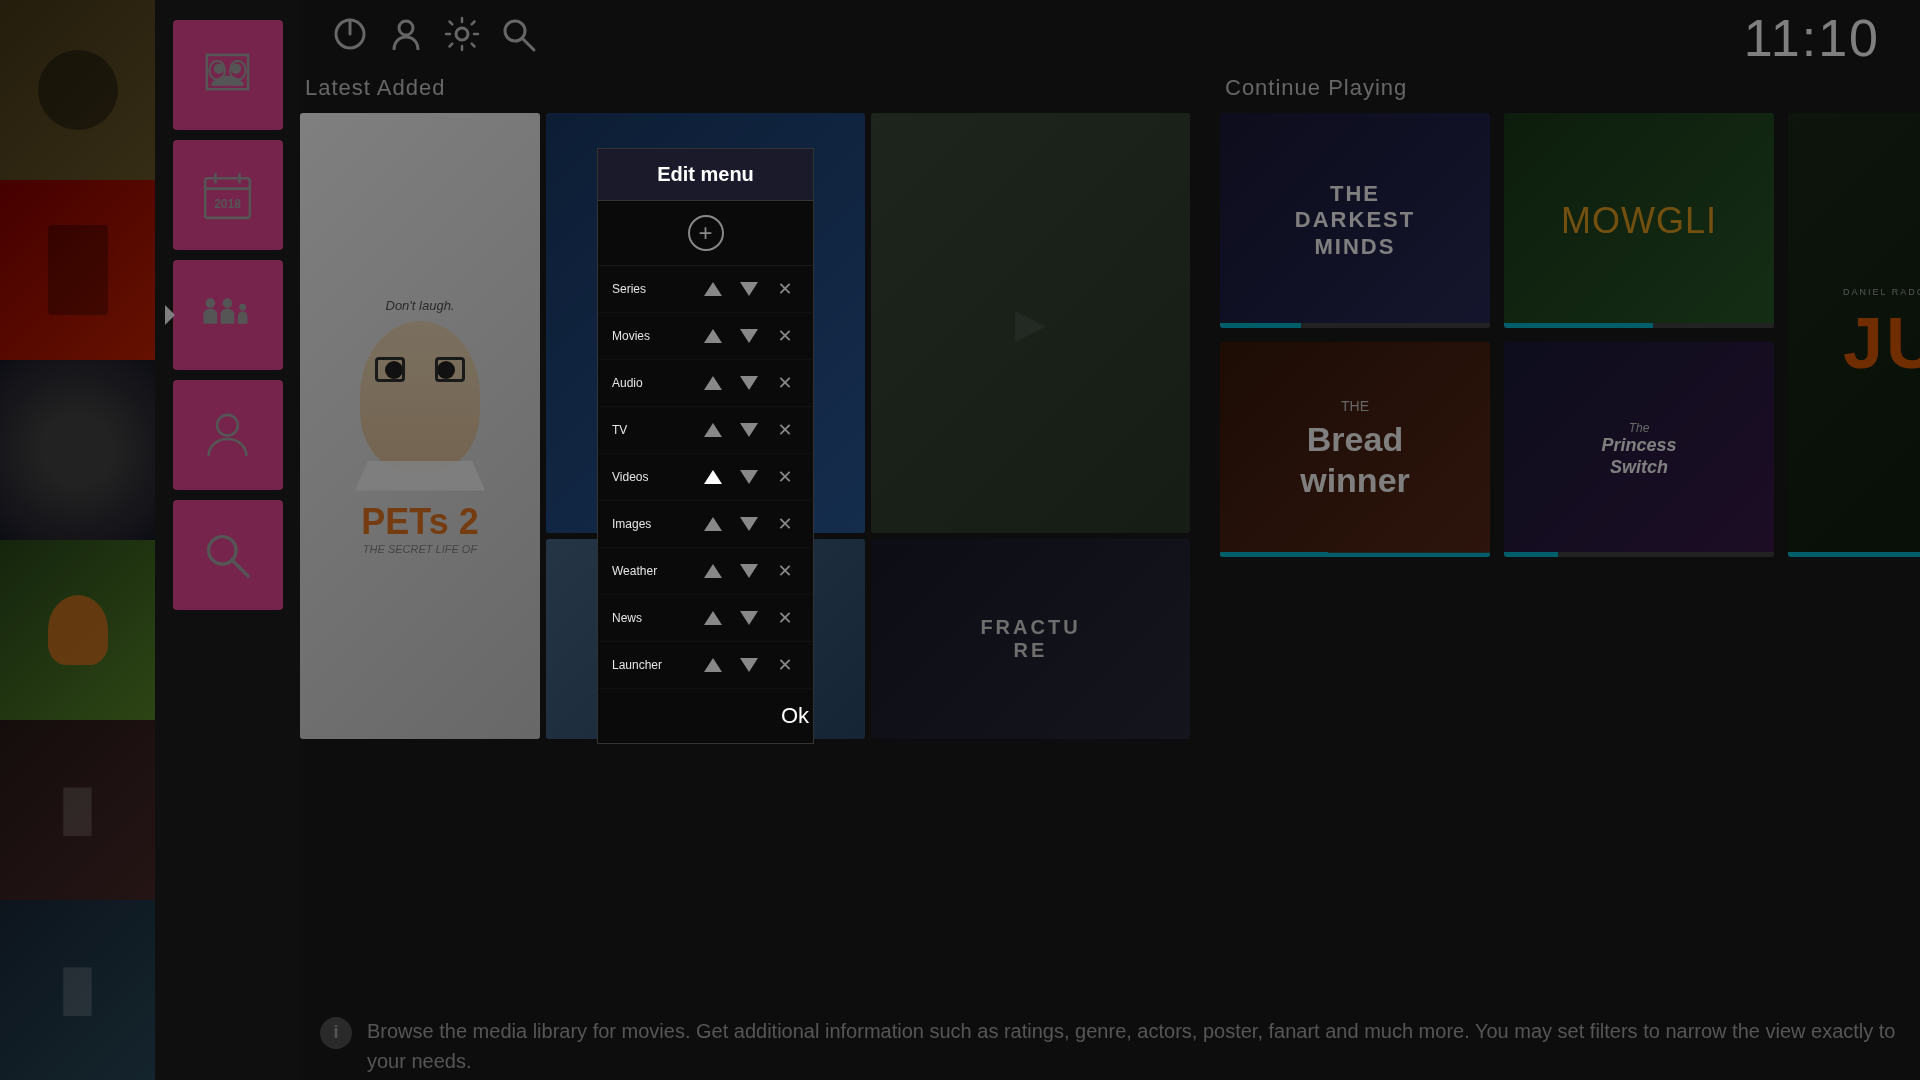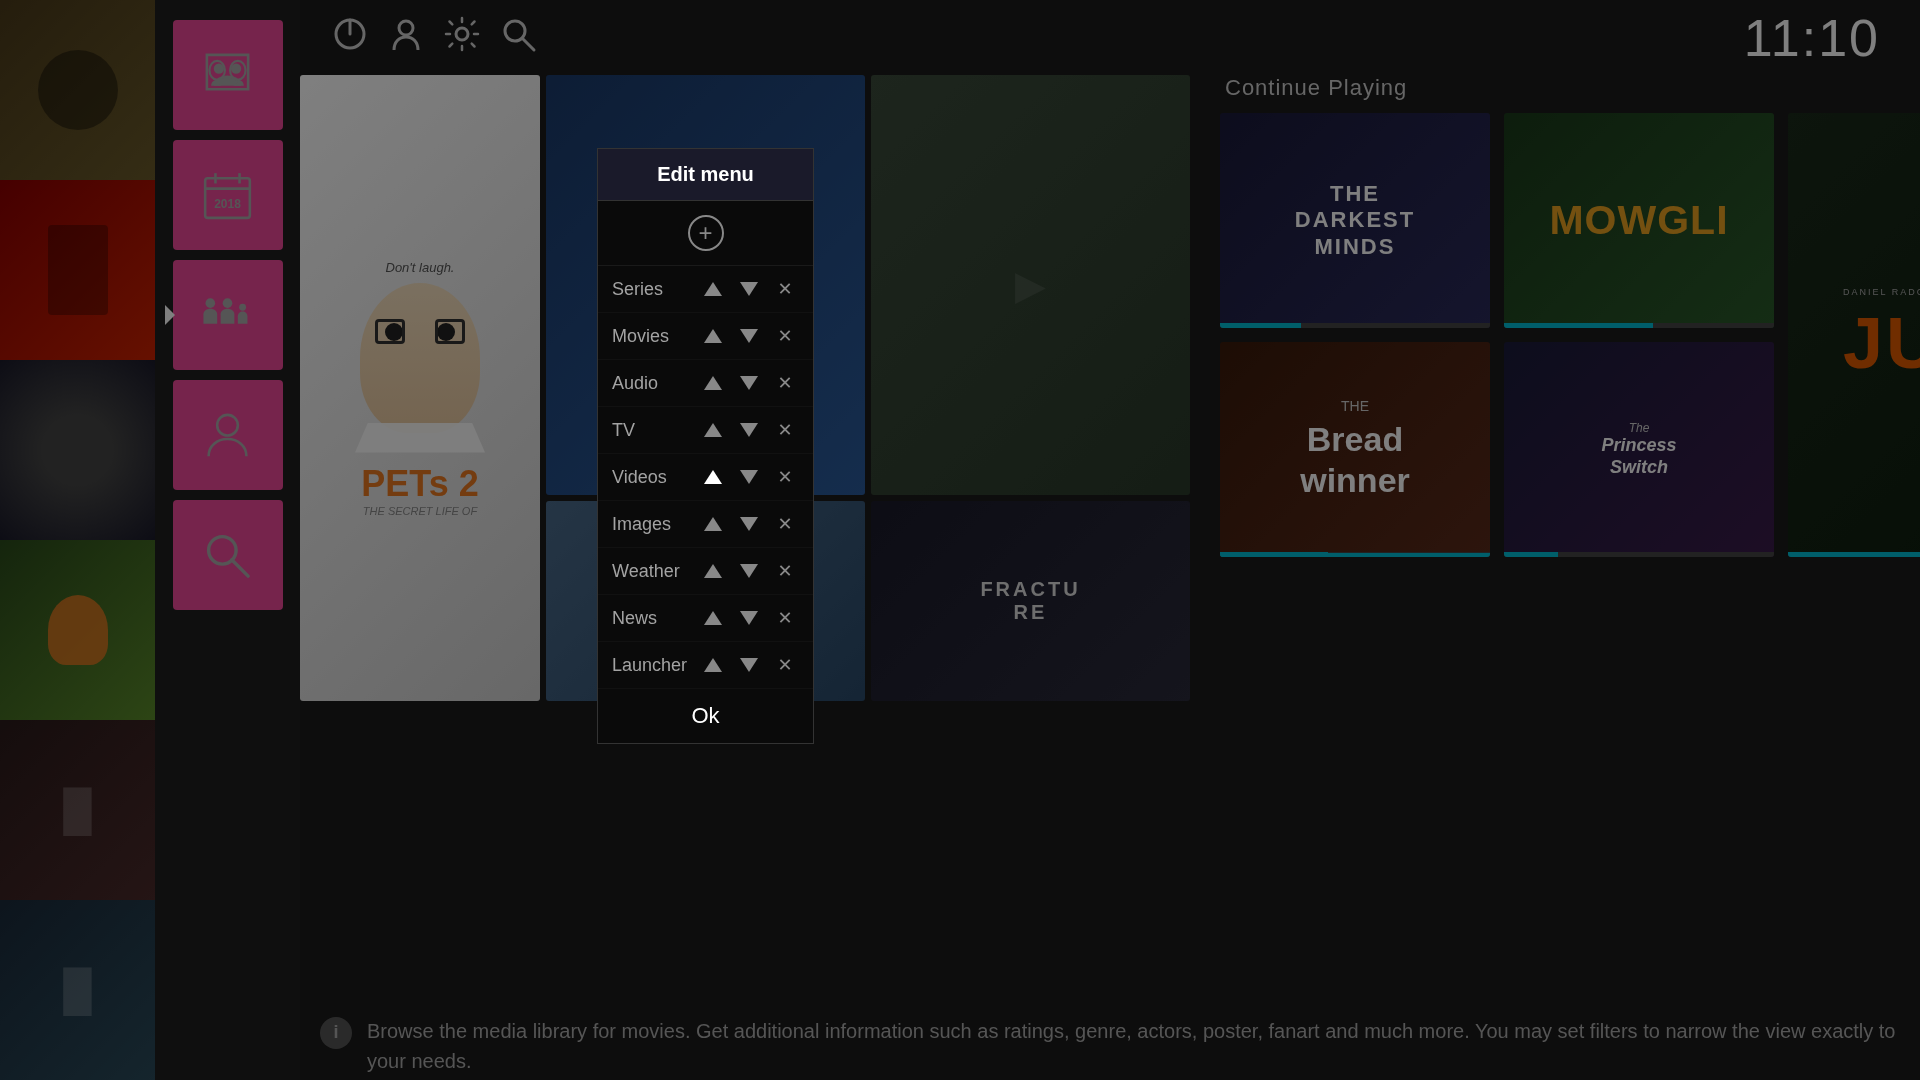--- a/index.html
+++ b/index.html
@@ -215,22 +215,22 @@
     }
 
     .darkest-text {
       font-size: 22px;
       font-weight: bold;
       letter-spacing: 2px;
       color: #fff;
       line-height: 1.2;
     }
     .mowgli-text {
-      font-size: 41px;
-      font-weight: bold;
+      font-size: 36px;
+      font-weight: normal;
       color: #e8a020;
       letter-spacing: 1px;
     }
     .jungle-text {
       font-size: 72px;
       font-weight: 900;
       color: #e05a00;
       letter-spacing: 3px;
     }
     .breadwinner-text {
@@ -345,41 +345,41 @@
     }
     .menu-row {
       display: flex;
       align-items: center;
       padding: 9px 14px;
       border-bottom: 1px solid #111;
       gap: 8px;
     }
     .menu-row-label {
       flex: 1;
-      font-size: 18px;
-      color: #a3a3a3;
+      font-size: 12px;
+      color: #e5e5e5;
     }
     .menu-row-btn {
       width: 28px;
       height: 28px;
       display: flex;
       align-items: center;
       justify-content: center;
       cursor: pointer;
       color: #888;
       font-size: 14px;
     }
     .menu-row-btn.up-btn { color: #aaa; }
     .menu-row-btn.down-btn { color: #aaa; }
     .menu-row-btn.del-btn { color: #888; }
     .menu-row.highlighted .menu-row-btn.up-btn { color: #fff; }
 
     .dialog-ok-btn {
-      padding: 14px 20px;
-      text-align: center;
+      padding: 14px 4px;
+      text-align: right;
       cursor: pointer;
       font-size: 22px;
       color: #fff;
     }
 
     
     .tri-up {
       width: 0;
       height: 0;
       border-left: 9px solid transparent;
@@ -545,20 +545,21 @@
       <circle cx="17" cy="17" r="10" fill="none" stroke="#ccc" stroke-width="3"></circle>
       <line x1="24" y1="24" x2="36" y2="36" stroke="#ccc" stroke-width="3" stroke-linecap="round"></line>
     </svg>
   </div>
   <div class="clock">11:10</div>
 </div>
 
 <div class="main-content">
 
   <div class="section-latest">
+    <div class="section-title">Latest Added</div>
     <div class="latest-grid">
 
       <div class="latest-item tall poster-pets">
         <div class="poster-text">
           <div style="font-size:13px;color:#555;font-style:italic;margin-bottom:8px;">Don't laugh.</div>
 
           <div style="width:120px;height:150px;background:linear-gradient(180deg,#f5e0c0 0%,#e8c8a0 100%);border-radius:50% 50% 40% 40%;position:relative;margin:0 auto;">
 
             <div style="position:absolute;bottom:-20px;left:50%;transform:translateX(-50%);width:130px;height:30px;background:rgba(255,255,255,0.9);clip-path:polygon(10% 0,90% 0,100% 100%,0% 100%);"></div>
 

